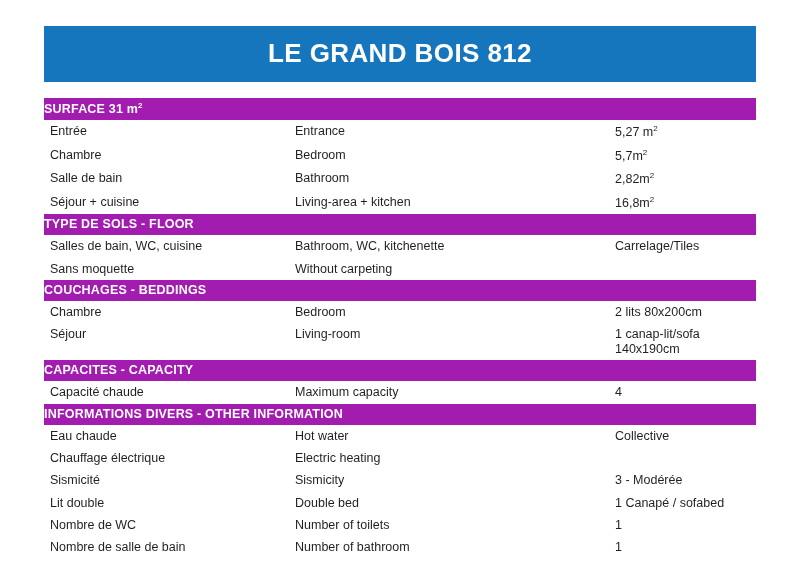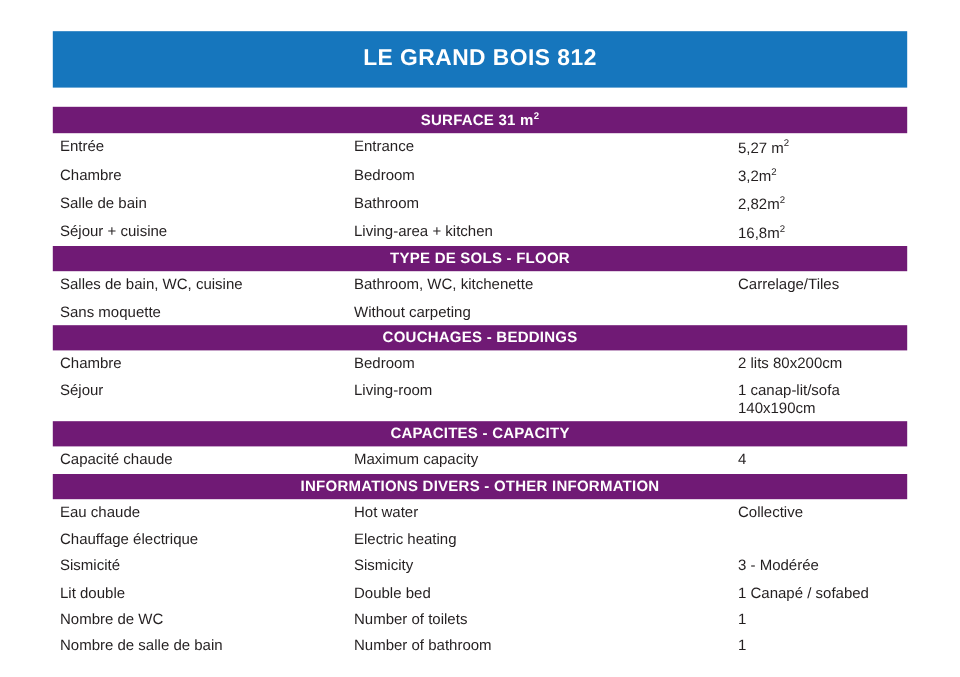--- a/index.html
+++ b/index.html
@@ -17,30 +17,29 @@
   .sheet {
     box-sizing: border-box;
     width: 800px;
     height: 564px;
     padding: 26px 44px 0 44px;
   }
   .title-bar {
     background: #1676bd;
     color: #ffffff;
     text-align: center;
-    font-size: 19px;
+    font-size: 26px;
     font-weight: bold;
     letter-spacing: 0.4px;
     padding: 12px 0 13px 0;
     margin-bottom: 16px;
   }
   .section-bar {
-    background: #701a75;
+    background: #a21caf;
     color: #ffffff;
-    text-align: center;
     font-size: 12.5px;
     font-weight: bold;
     letter-spacing: 0.2px;
     padding: 3px 0 4px 0;
   }
   .section-bar sup {
     font-size: 8px;
     vertical-align: super;
   }
   .rows {
@@ -81,21 +80,21 @@
       <table class="rows">
         <tbody>
           <tr>
             <td class="col-fr">Entrée</td>
             <td class="col-en">Entrance</td>
             <td class="col-val"><span>5,27 m</span><sup>2</sup></td>
           </tr>
           <tr>
             <td class="col-fr">Chambre</td>
             <td class="col-en">Bedroom</td>
-            <td class="col-val"><span>3,2m</span><sup>2</sup></td>
+            <td class="col-val"><span>5,7m</span><sup>2</sup></td>
           </tr>
           <tr>
             <td class="col-fr">Salle de bain</td>
             <td class="col-en">Bathroom</td>
             <td class="col-val"><span>2,82m</span><sup>2</sup></td>
           </tr>
           <tr>
             <td class="col-fr">Séjour + cuisine</td>
             <td class="col-en">Living-area + kitchen</td>
             <td class="col-val"><span>16,8m</span><sup>2</sup></td>

